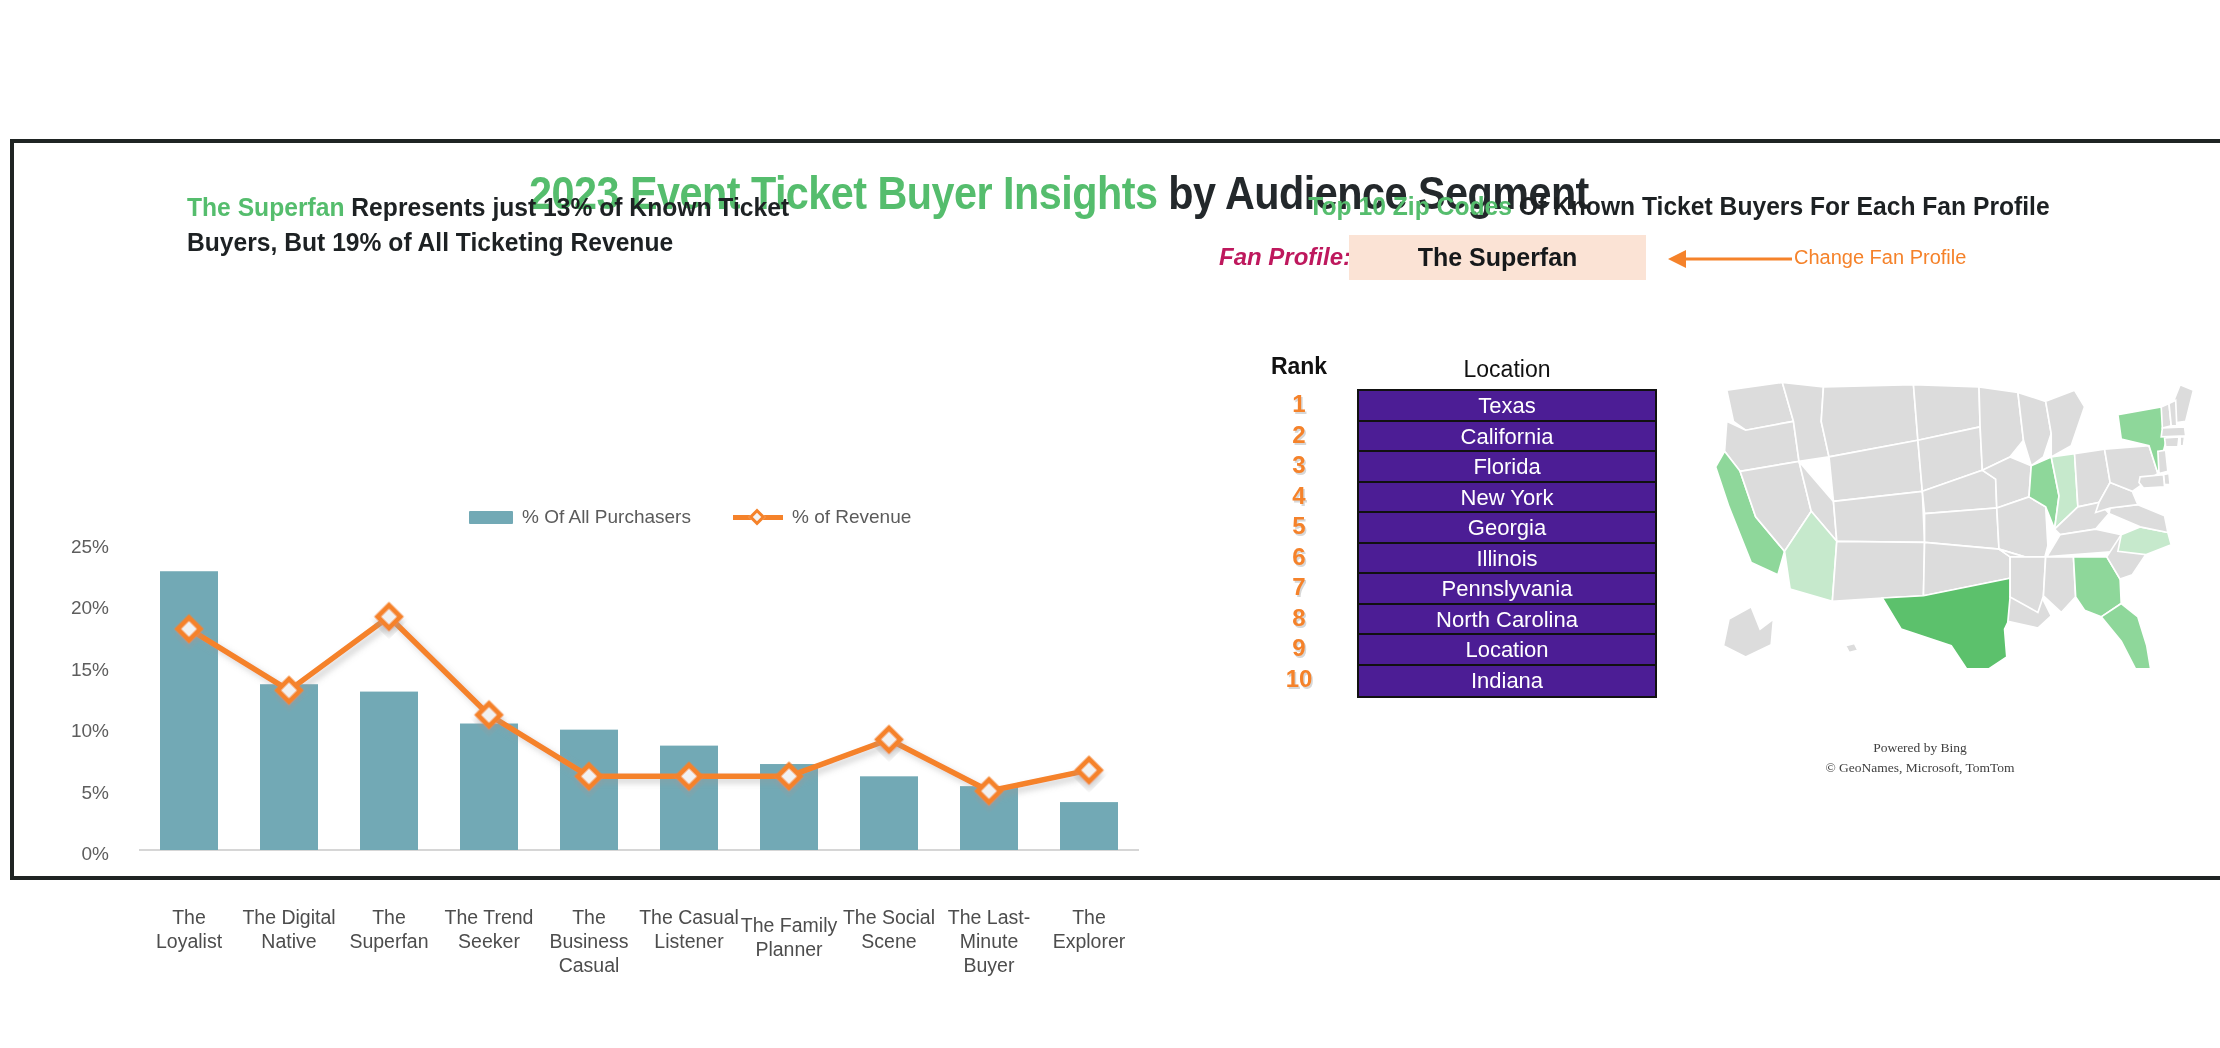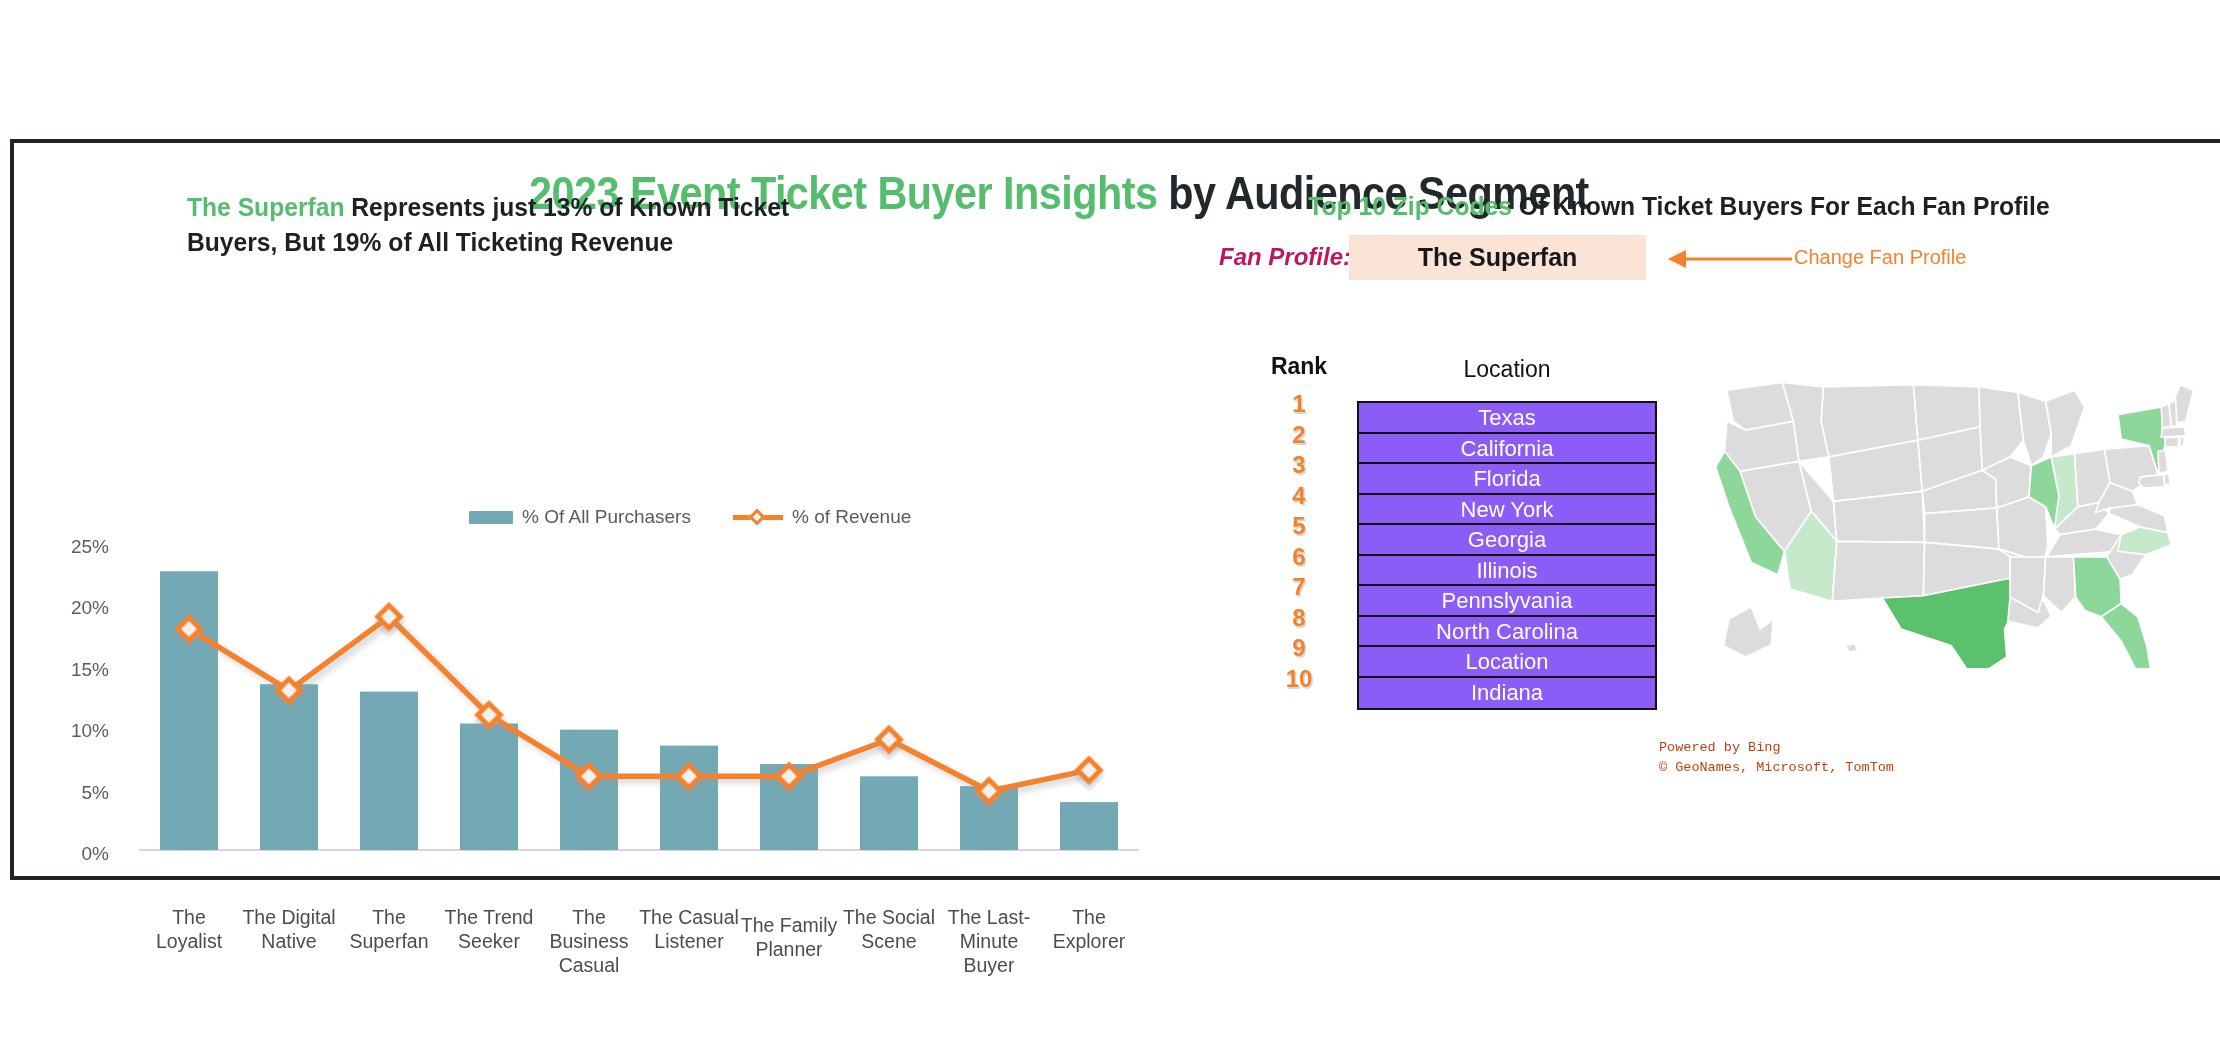--- a/index.html
+++ b/index.html
@@ -116,36 +116,36 @@
     font-family: "Liberation Sans Narrow", "Liberation Sans", sans-serif;
   }
   .rank-col { position: absolute; left: 0px; top: 36px; width: 90px; }
   .rank-cell {
     height: 30.5px; text-align: center; font-size: 24px; font-weight: 700;
     color: #f5822a; text-shadow: 1.5px 1.5px 0 #d7d7d7;
     font-family: "Liberation Sans Narrow", "Liberation Sans", sans-serif;
     line-height: 30.5px;
   }
   .loc-col {
-    position: absolute; left: 103px; top: 48px; width: 300px;
-    border: 2.5px solid #111; background: #8b5cf6;
+    position: absolute; left: 103px; top: 36px; width: 300px;
+    border: 2.5px solid #111; background: #4c1d95;
   }
   .loc-cell {
     height: 30.5px; line-height: 30.5px; text-align: center;
     font-size: 22px; color: #ffffff; border-bottom: 2.5px solid #111;
     font-family: "Liberation Sans Narrow", "Liberation Sans", sans-serif;
   }
   .loc-cell:last-child { border-bottom: none; }
 
   .map-wrap { position: absolute; left: 525px; top: 225px; width: 540px; height: 300px; }
   .map-attr {
     position: absolute; left: 525px; top: 595px; width: 540px;
-    text-align: left; padding-right: 18px;
-    font-size: 13.5px; color: #c2410c; line-height: 1.45;
-    font-family: Liberation Mono, monospace;
+    text-align: center; padding-right: 18px;
+    font-size: 13.5px; color: #404040; line-height: 1.45;
+    font-family: Liberation Serif, serif;
   }
 </style>
 </head>
 <body>
 
 <div id="root">
 
   <div class="frame">
 
     <div class="title">

